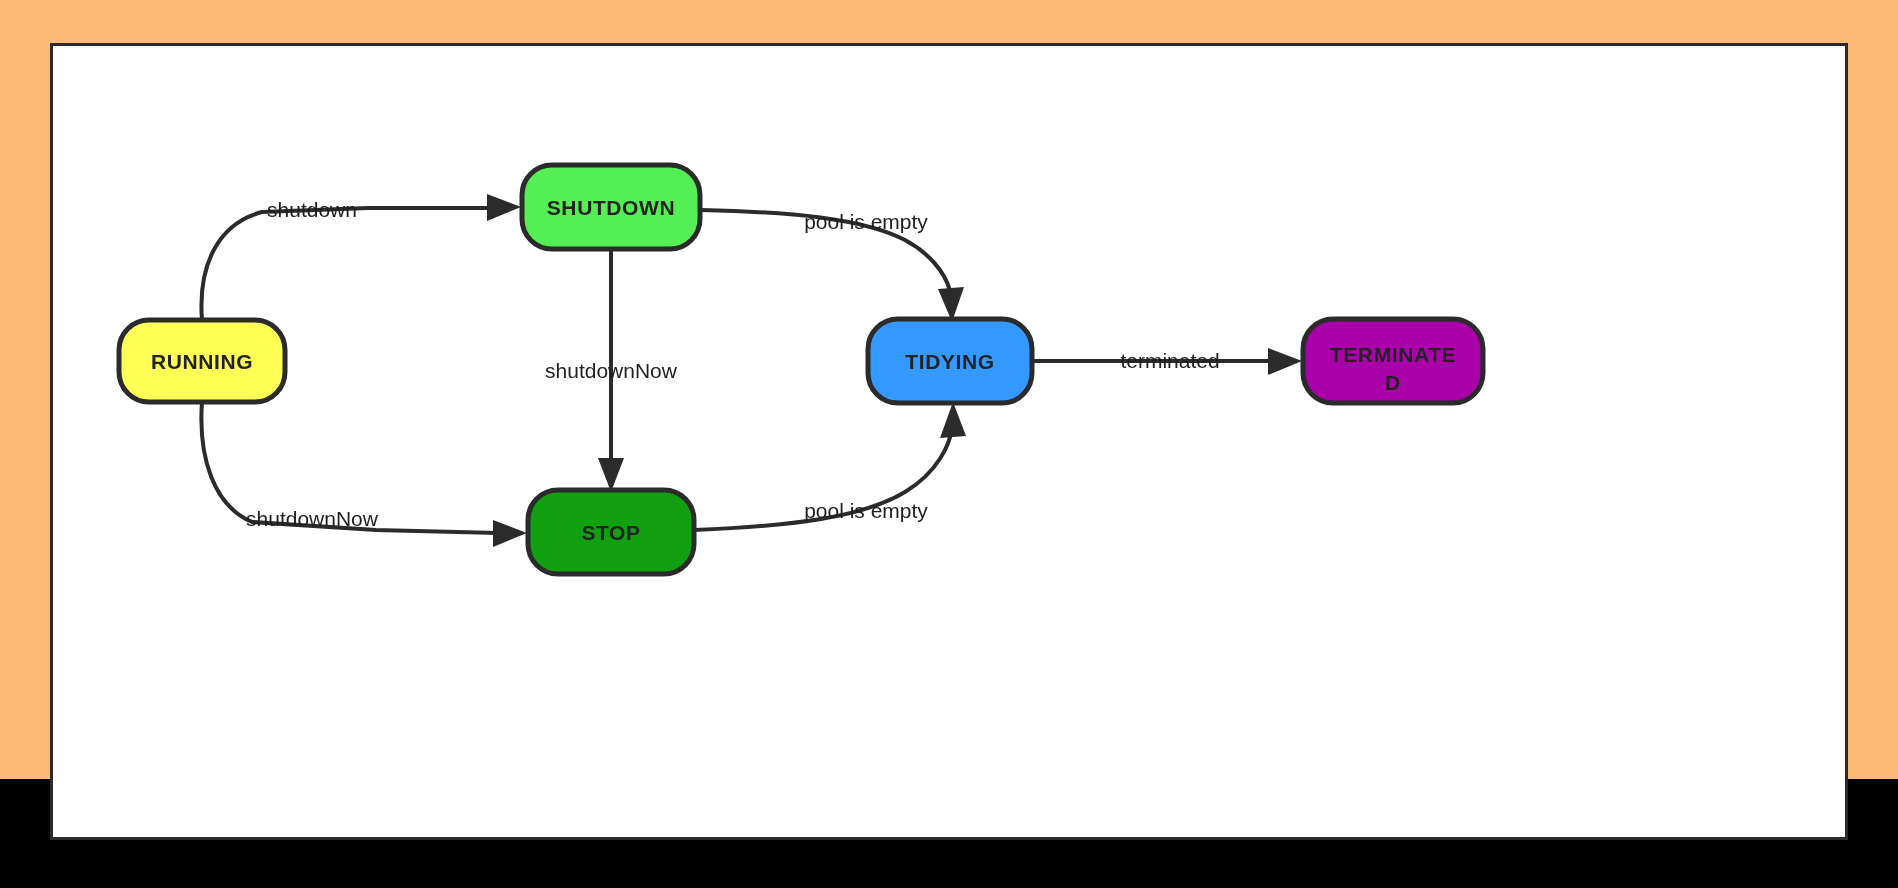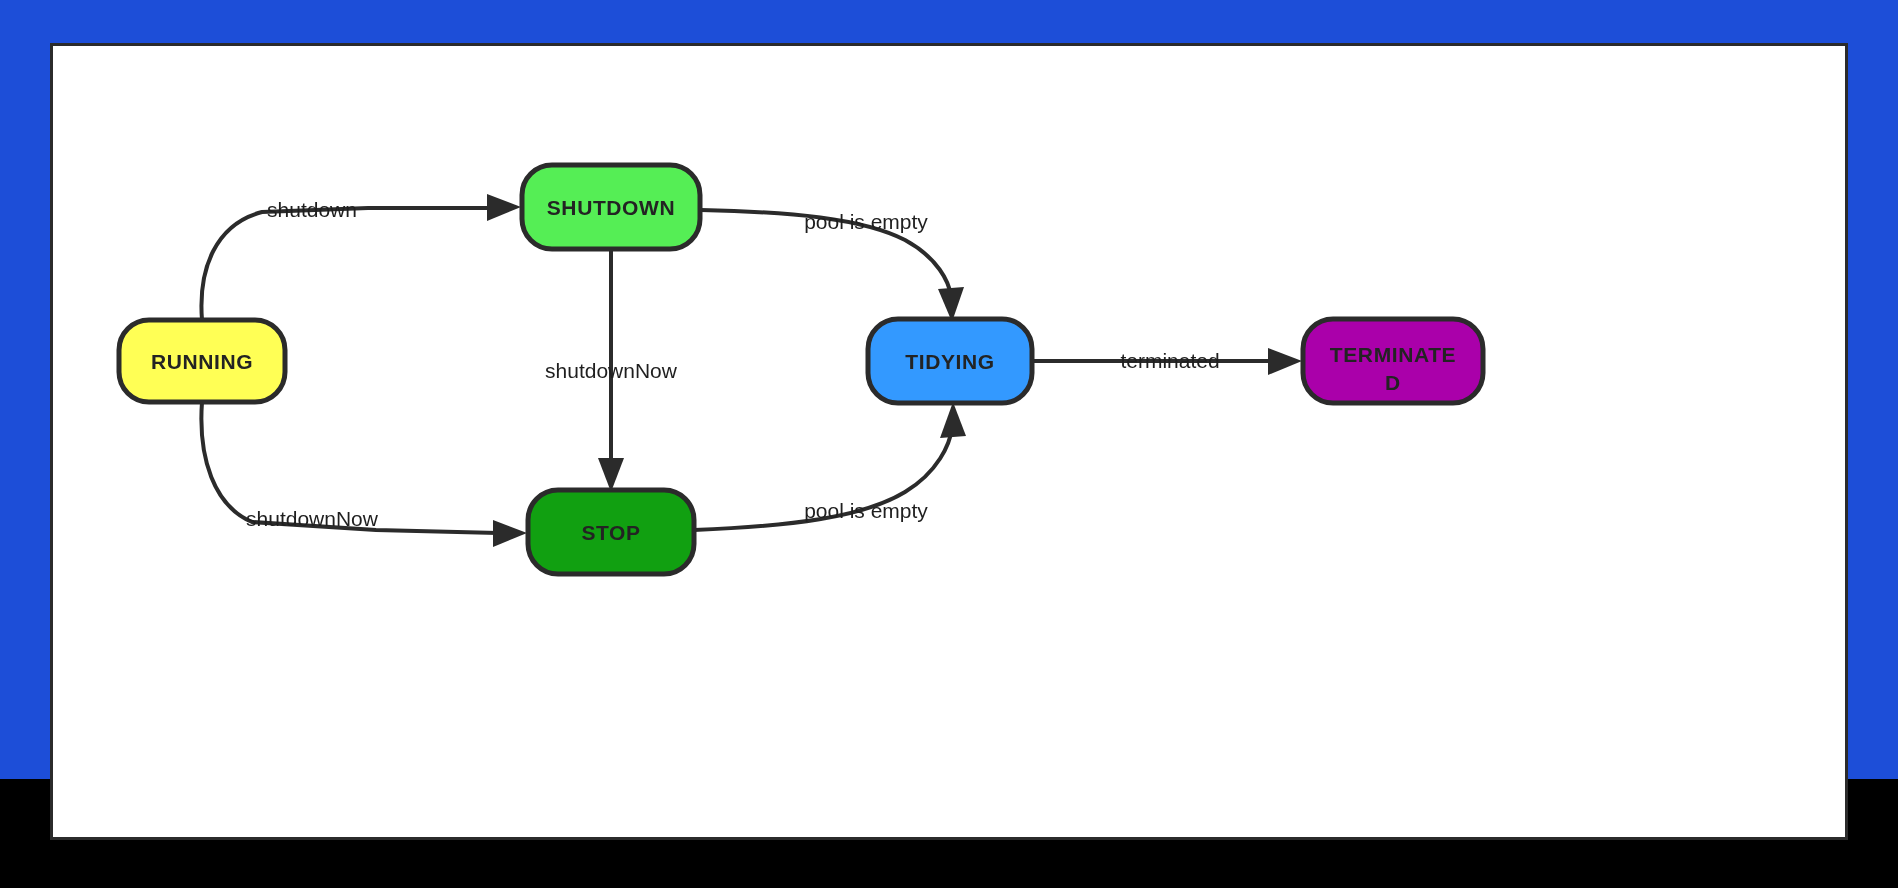--- a/index.html
+++ b/index.html
@@ -11,21 +11,21 @@
   body {
     width: 1898px;
     height: 888px;
     overflow: hidden;
     font-family: "Liberation Sans", sans-serif;
   }
   #stage {
     position: relative;
     width: 1898px;
     height: 779px;
-    background: #1d4ed8;
+    background: #fdba74;
   }
   #canvas-panel {
     position: absolute;
     left: 50px;
     top: 43px;
     width: 1798px;
     height: 797px;
     background: #ffffff;
     border: 3px solid #2b2b2b;
     box-sizing: border-box;

